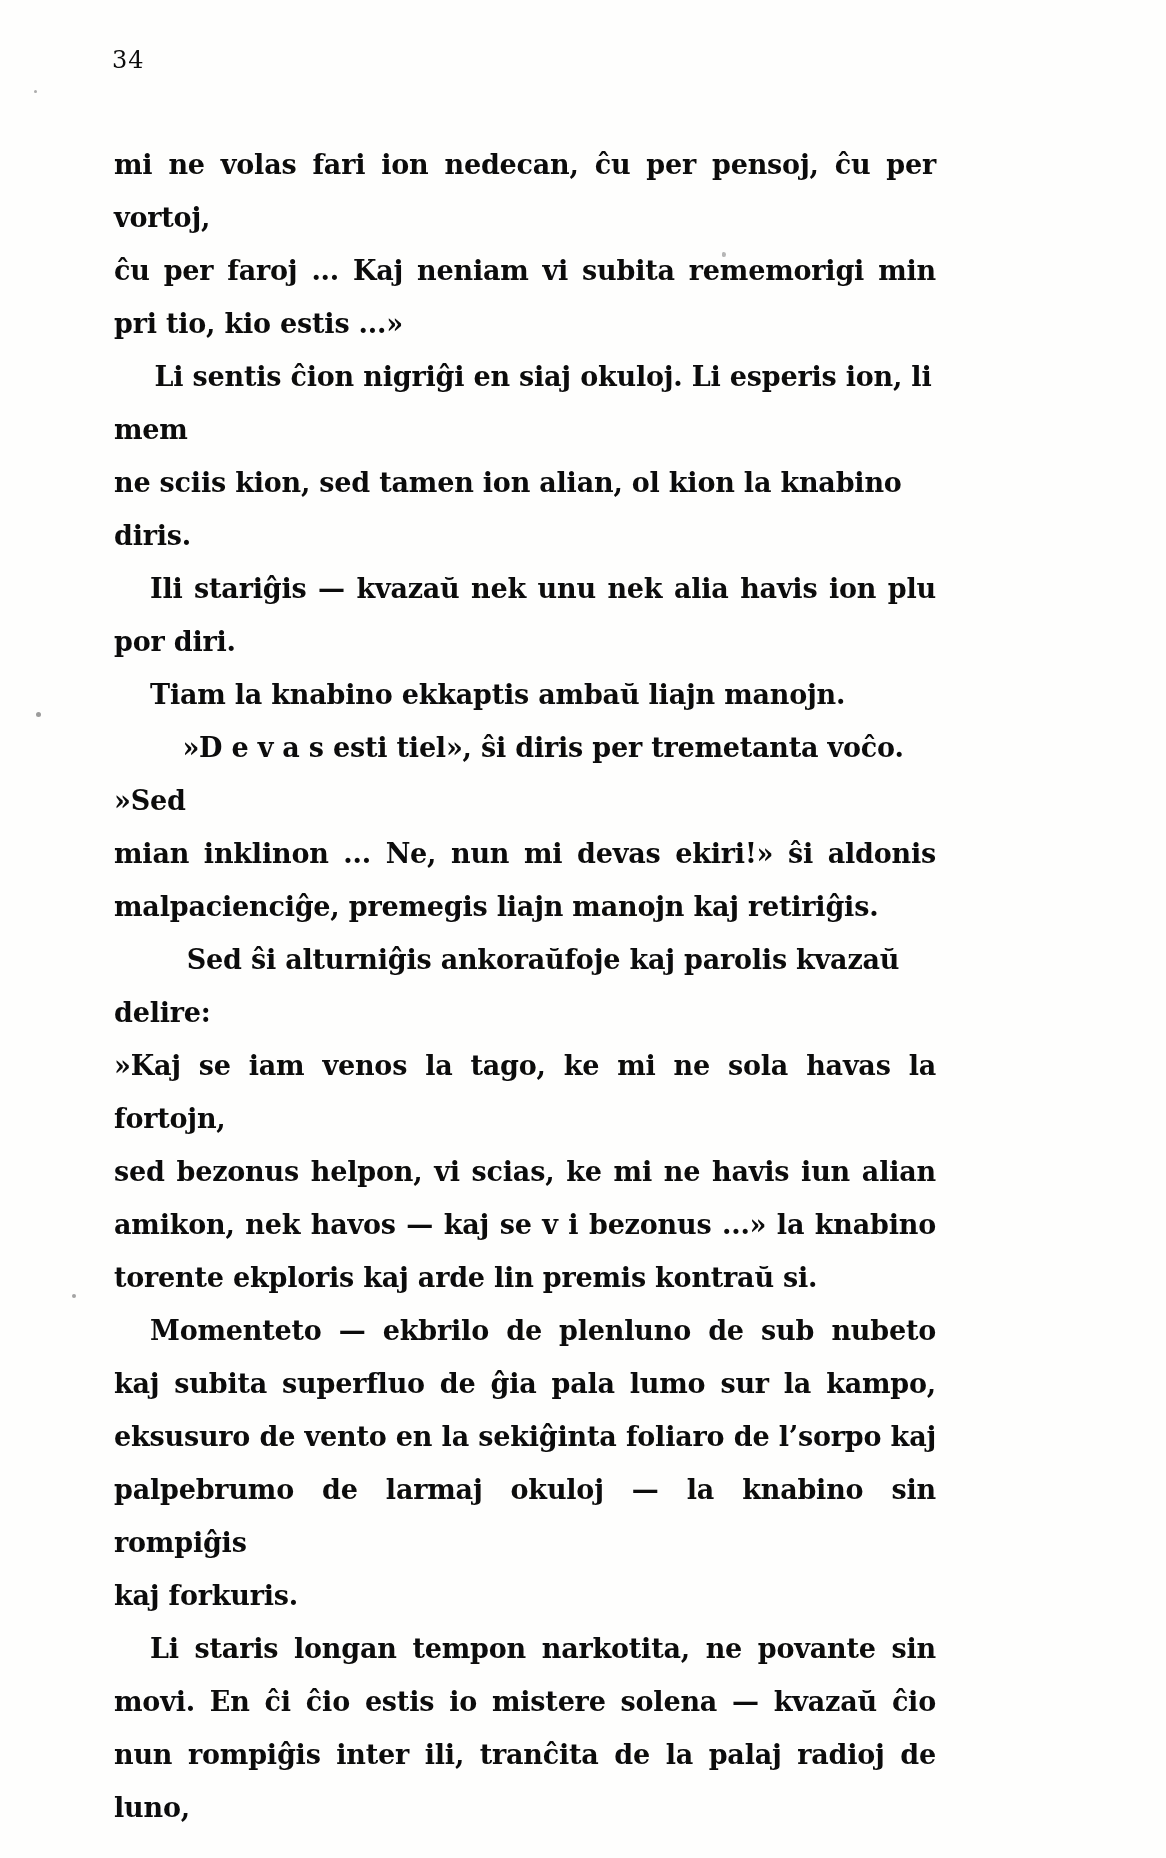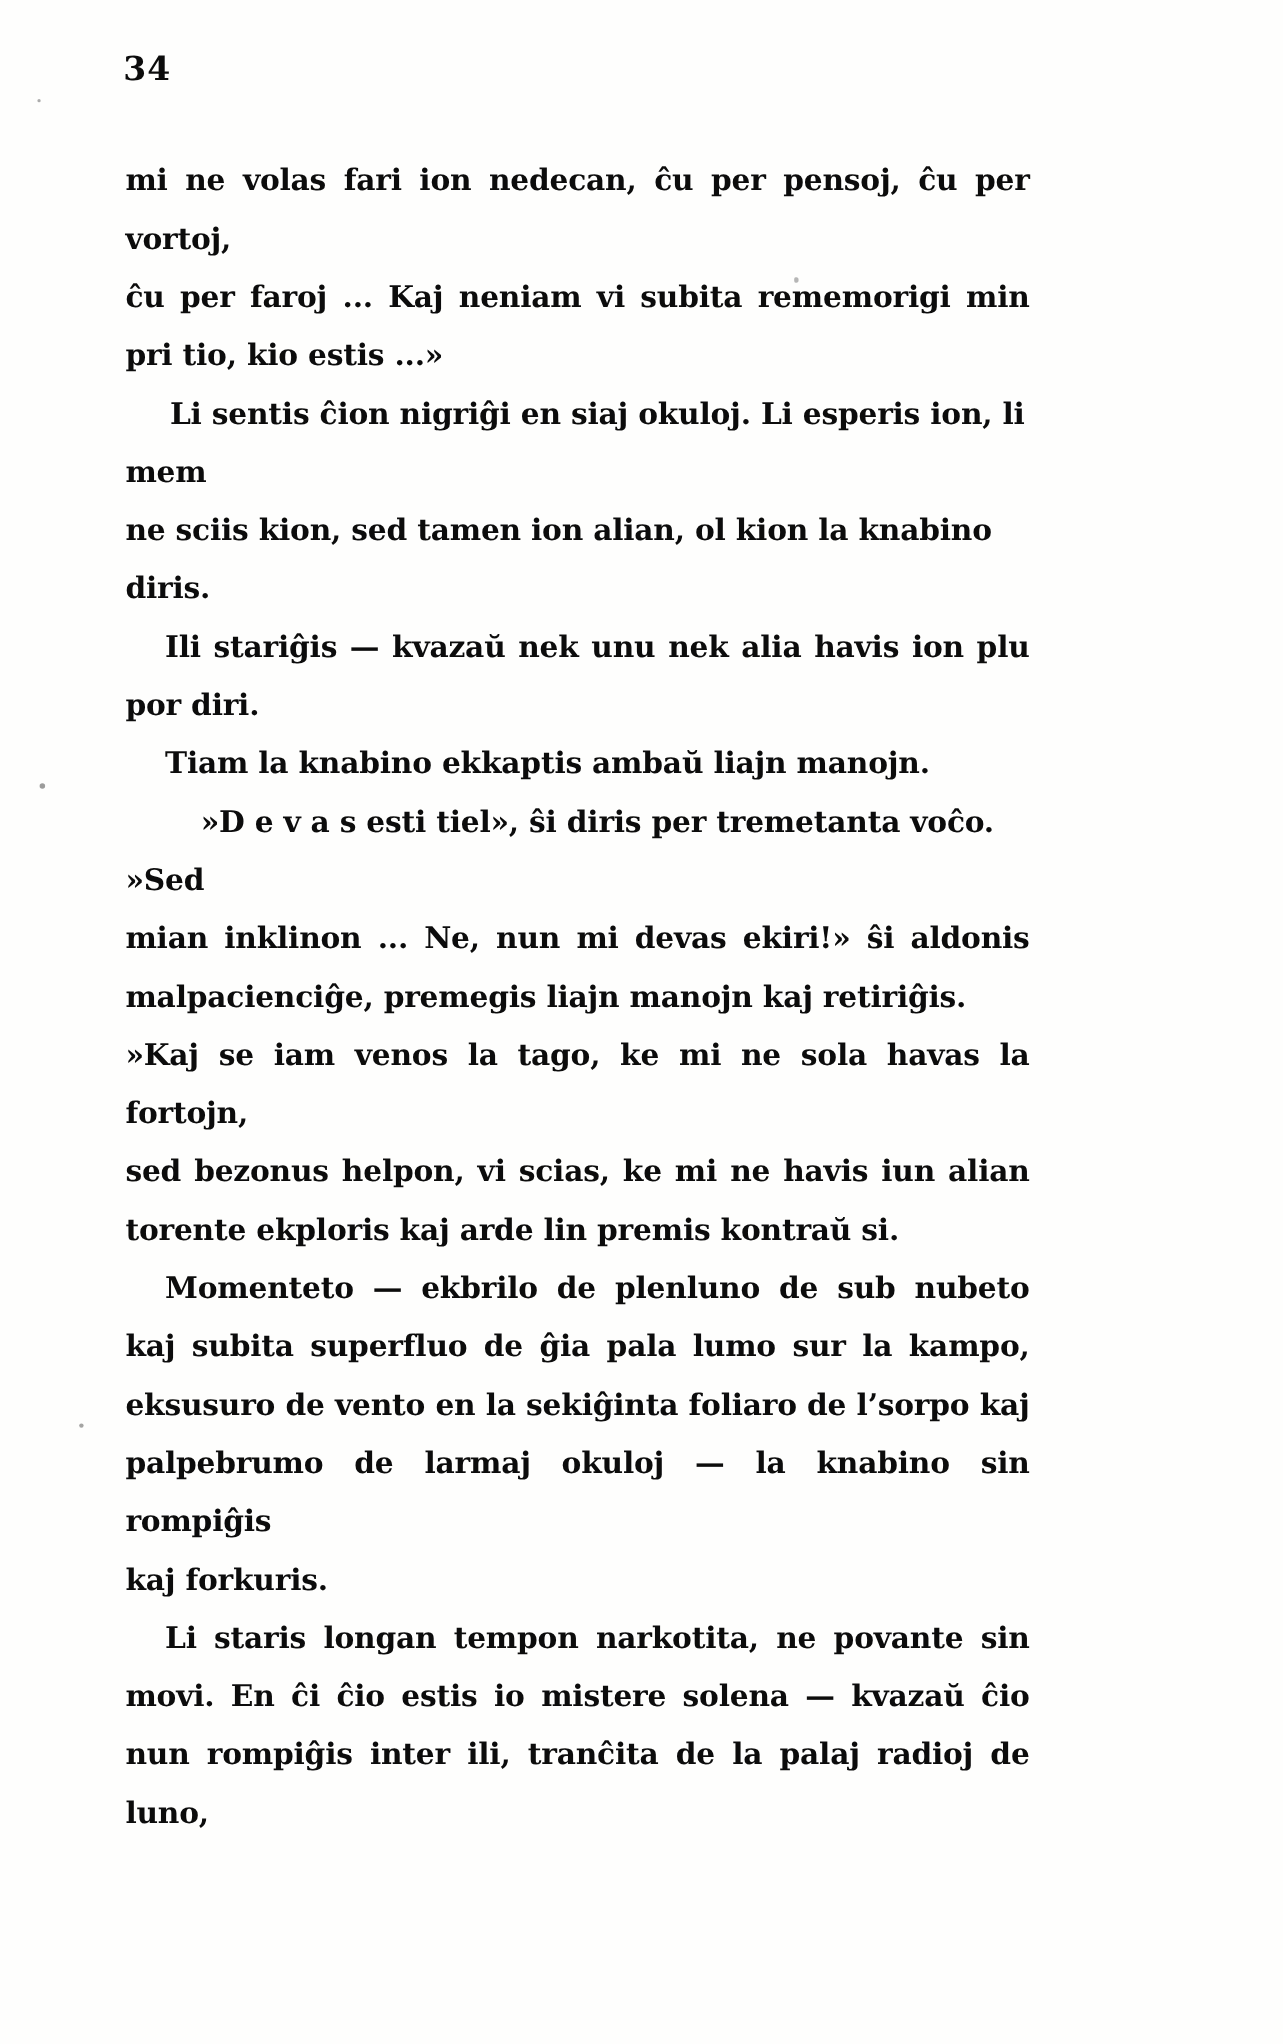--- a/index.html
+++ b/index.html
@@ -16,22 +16,22 @@
     color: #0c0c0c;
   }
   .page {
     position: absolute;
     inset: 0;
   }
   .page-number {
     position: absolute;
     left: 112px;
     top: 46px;
-    font-size: 30px;
-    font-weight: 700;
+    font-size: 24px;
+    font-weight: 400;
     letter-spacing: 1px;
   }
   .text-block {
     position: absolute;
     left: 114px;
     top: 138px;
     width: 822px;
   }
   .paragraph {
     margin: 0;
@@ -85,22 +85,24 @@
       </div>
       <div class="paragraph">
         <div class="line indent left">Tiam la knabino ekkaptis ambaŭ liajn manojn.</div>
       </div>
       <div class="paragraph">
         <div class="line indent">»D e v a s esti tiel», ŝi diris per tremetanta voĉo. »Sed</div>
         <div class="line">mian inklinon ... Ne, nun mi devas ekiri!» ŝi aldonis</div>
         <div class="line left">malpacienciĝe, premegis liajn manojn kaj retiriĝis.</div>
       </div>
       <div class="paragraph">
+        <div class="line indent">Sed ŝi alturniĝis ankoraŭfoje kaj parolis kvazaŭ delire:</div>
         <div class="line">»Kaj se iam venos la tago, ke mi ne sola havas la fortojn,</div>
         <div class="line">sed bezonus helpon, vi scias, ke mi ne havis iun alian</div>
+        <div class="line">amikon, nek havos — kaj se v i bezonus ...» la knabino</div>
         <div class="line left">torente ekploris kaj arde lin premis kontraŭ si.</div>
       </div>
       <div class="paragraph">
         <div class="line indent">Momenteto — ekbrilo de plenluno de sub nubeto</div>
         <div class="line">kaj subita superfluo de ĝia pala lumo sur la kampo,</div>
         <div class="line">eksusuro de vento en la sekiĝinta foliaro de l’sorpo kaj</div>
         <div class="line">palpebrumo de larmaj okuloj — la knabino sin rompiĝis</div>
         <div class="line left">kaj forkuris.</div>
       </div>
       <div class="paragraph">

